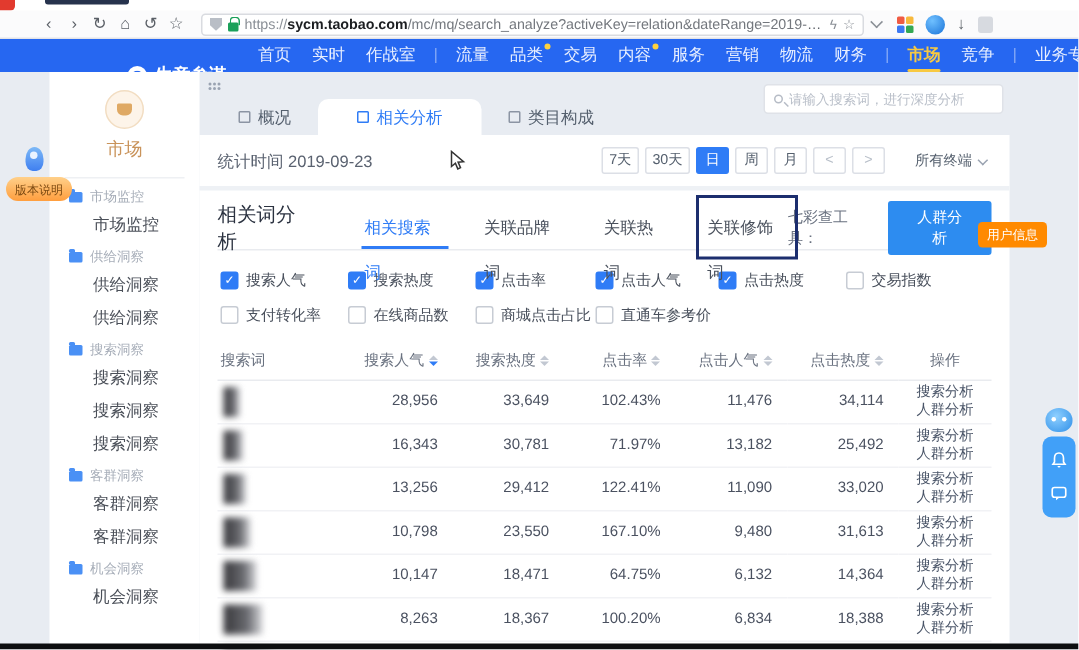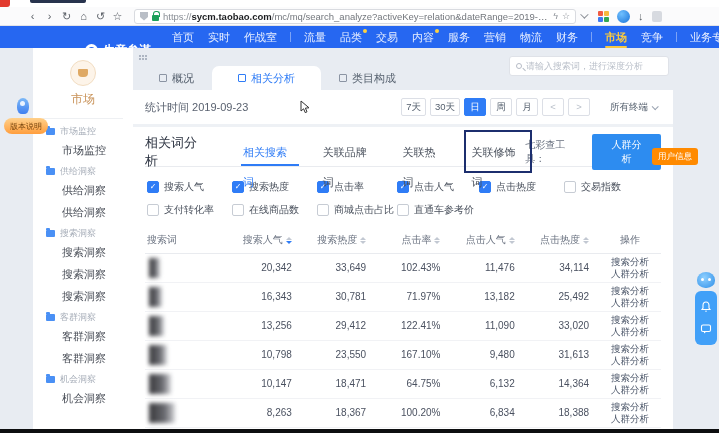--- a/index.html
+++ b/index.html
@@ -441,21 +441,21 @@
                   </span></th>
                 <th><span>操作</span></th>
               </tr>
           </thead>
           <tbody>
 
           <tr>
               <td>
                   <div class="blur-block"></div>
                 </td>
-              <td>20,342</td>
+              <td>28,956</td>
               <td>33,649</td>
               <td>102.43%</td>
               <td>11,476</td>
               <td>34,114</td>
               <td class="ops">
                 <a>搜索分析</a>
                 <a>人群分析</a>
               </td>
             </tr>
               <tr>

